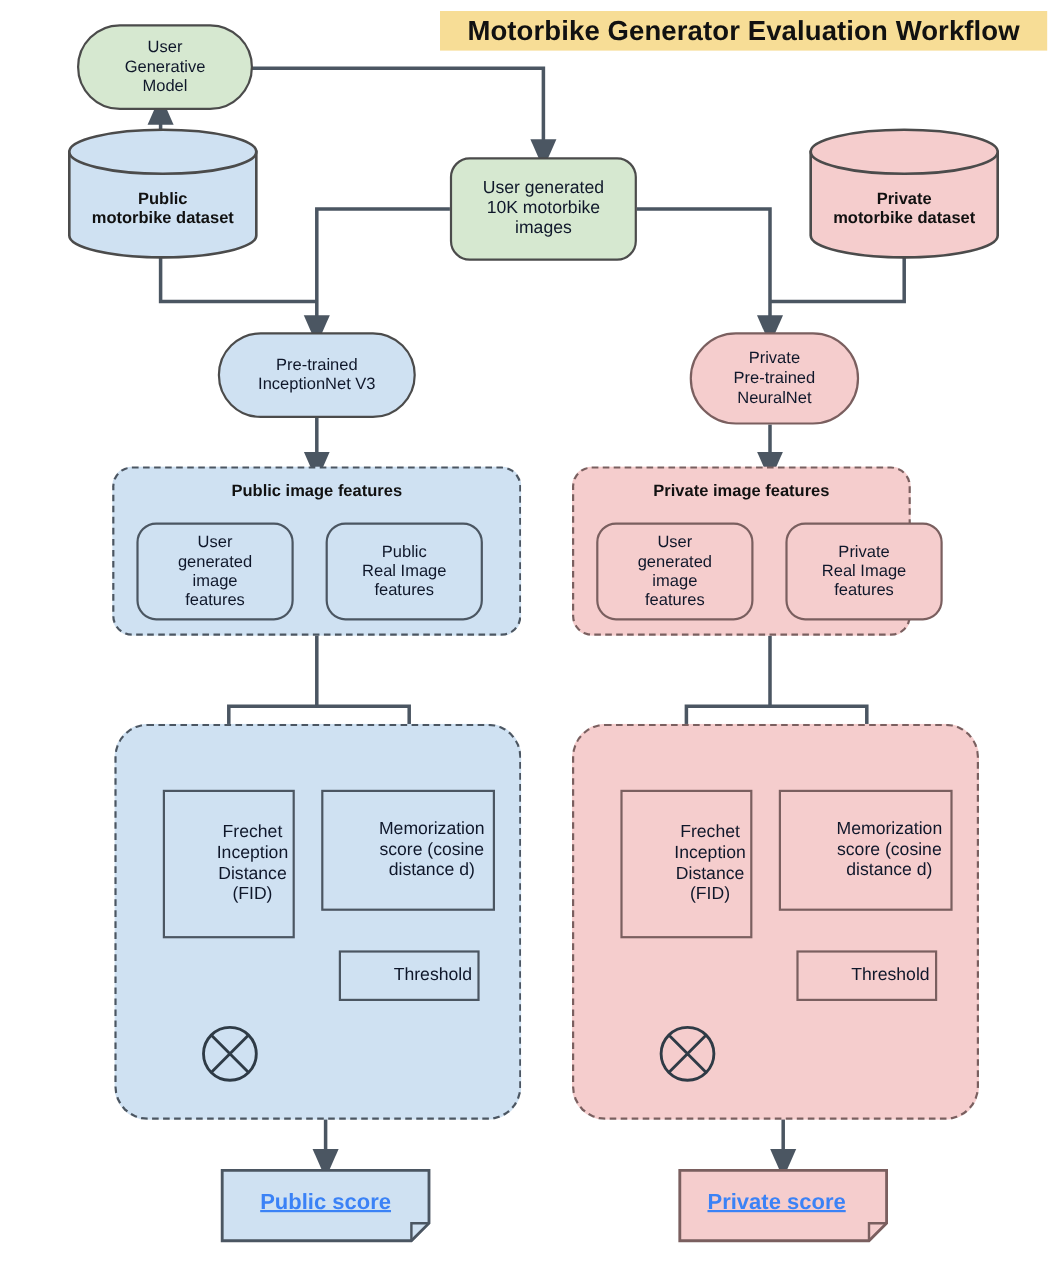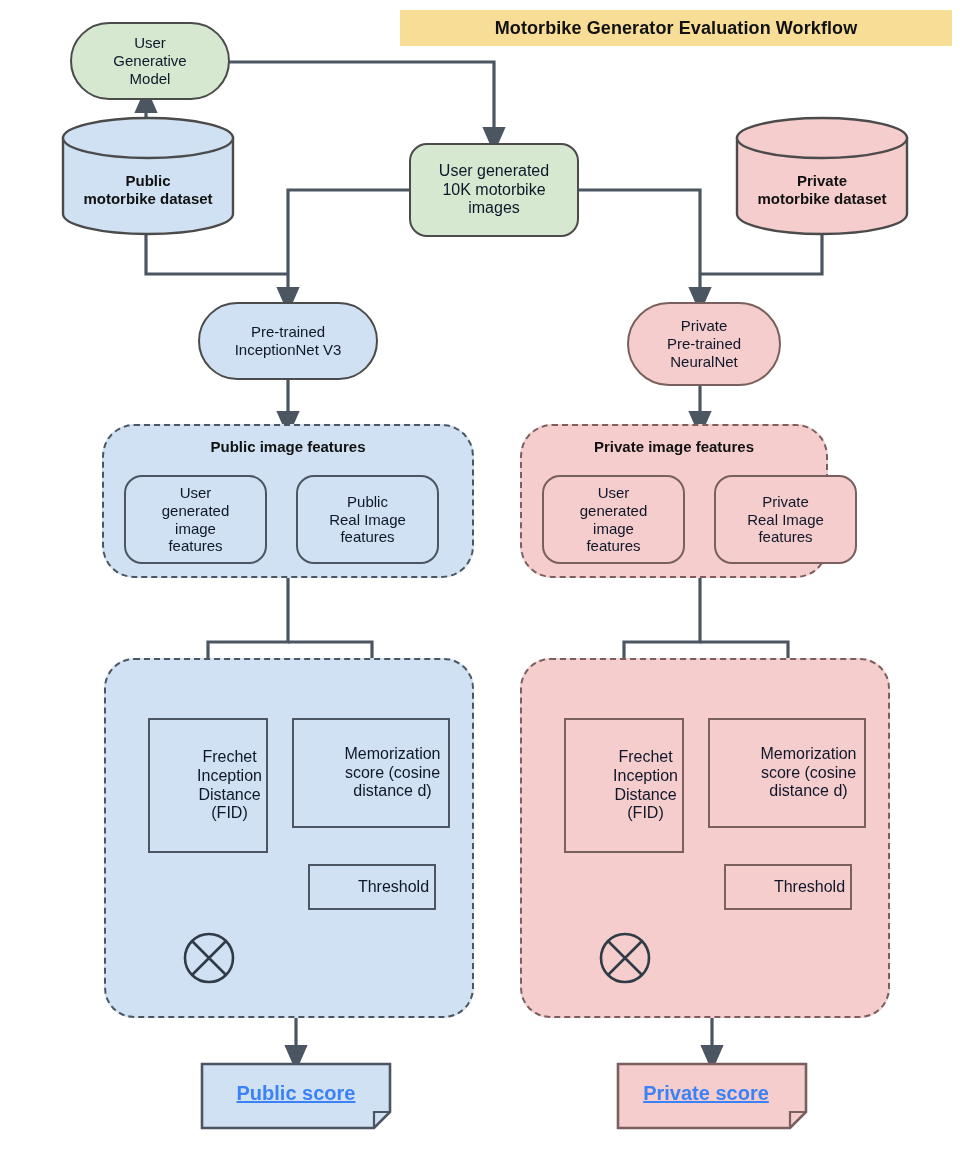--- a/index.html
+++ b/index.html
@@ -41,21 +41,21 @@
   }
   
   #title-banner {
     position: absolute;
     left: 400px; top: 10px;
     width: 552px; height: 36px;
     background: #f7dd96;
     display: flex;
     align-items: center;
     justify-content: center;
-    font-size: 18px;
+    font-size: 25px;
     font-weight: bold;
     color: #111111;
     letter-spacing: 0.1px;
     z-index: 4;
   }
   
   .rrect {
     border: 2px solid #4b4b4b;
     border-radius: 18px;
   }
@@ -74,21 +74,21 @@
   }
   .plainrect.pinkbox {
     background: #f5cdcd;
     border-color: #7a5f5f;
   }
   
   .dashpanel {
     position: absolute;
     box-sizing: border-box;
     border: 2px dashed #4b5662;
-    border-radius: 32px;
+    border-radius: 18px;
     z-index: 1;
   }
   .dashpanel.blue { background: #cfe1f2; }
   .dashpanel.pink { background: #f5cdcd; border-color: #7a5f5f; }
   .panel-title {
     position: absolute;
     width: 100%;
     text-align: center;
     font-weight: bold;
     font-size: 15px;

